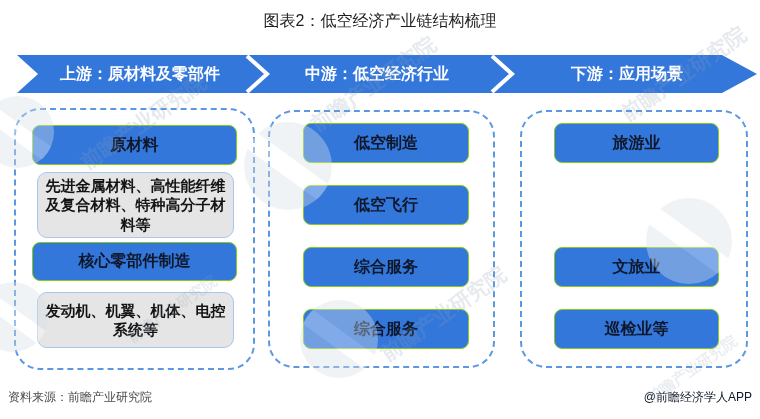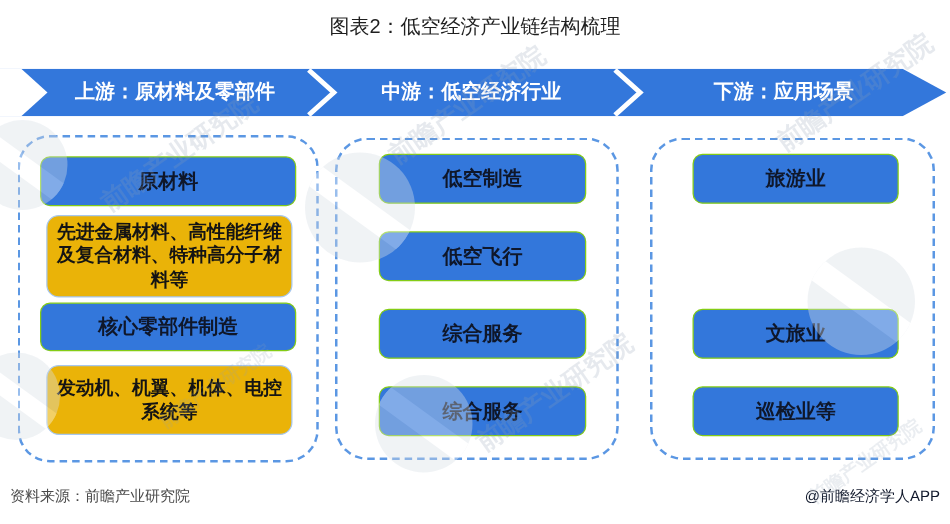--- a/index.html
+++ b/index.html
@@ -28,21 +28,21 @@
   }
   .col-up{left:14px;top:108px;width:241px;height:262px;}
   .col-mid{left:268px;top:110px;width:227px;height:258px;}
   .col-down{left:520px;top:110px;width:228px;height:258px;}
   .btn{
     position:absolute;background:#3377DB;border:1px solid #84cc16;border-radius:8px;
     color:#0f172a;font-size:16px;font-weight:bold;display:flex;align-items:center;
     justify-content:center;box-sizing:border-box;white-space:nowrap;
   }
   .note{
-    position:absolute;background:#eab308;border:1px solid #A6C7EF;border-radius:10px;
+    position:absolute;background:#e5e5e5;border:1px solid #A6C7EF;border-radius:10px;
     color:#141414;font-size:15px;font-weight:bold;display:flex;align-items:center;
     justify-content:center;text-align:center;line-height:1.3;box-sizing:border-box;
     padding:3px 5px;
   }
   
   .up-b1{left:16px;top:15px;width:205px;height:40px;}
   .up-n1{left:21px;top:62px;width:197px;height:66px;}
   .up-b2{left:16px;top:132px;width:205px;height:39px;}
   .up-n2{left:21px;top:182px;width:197px;height:56px;}
   

